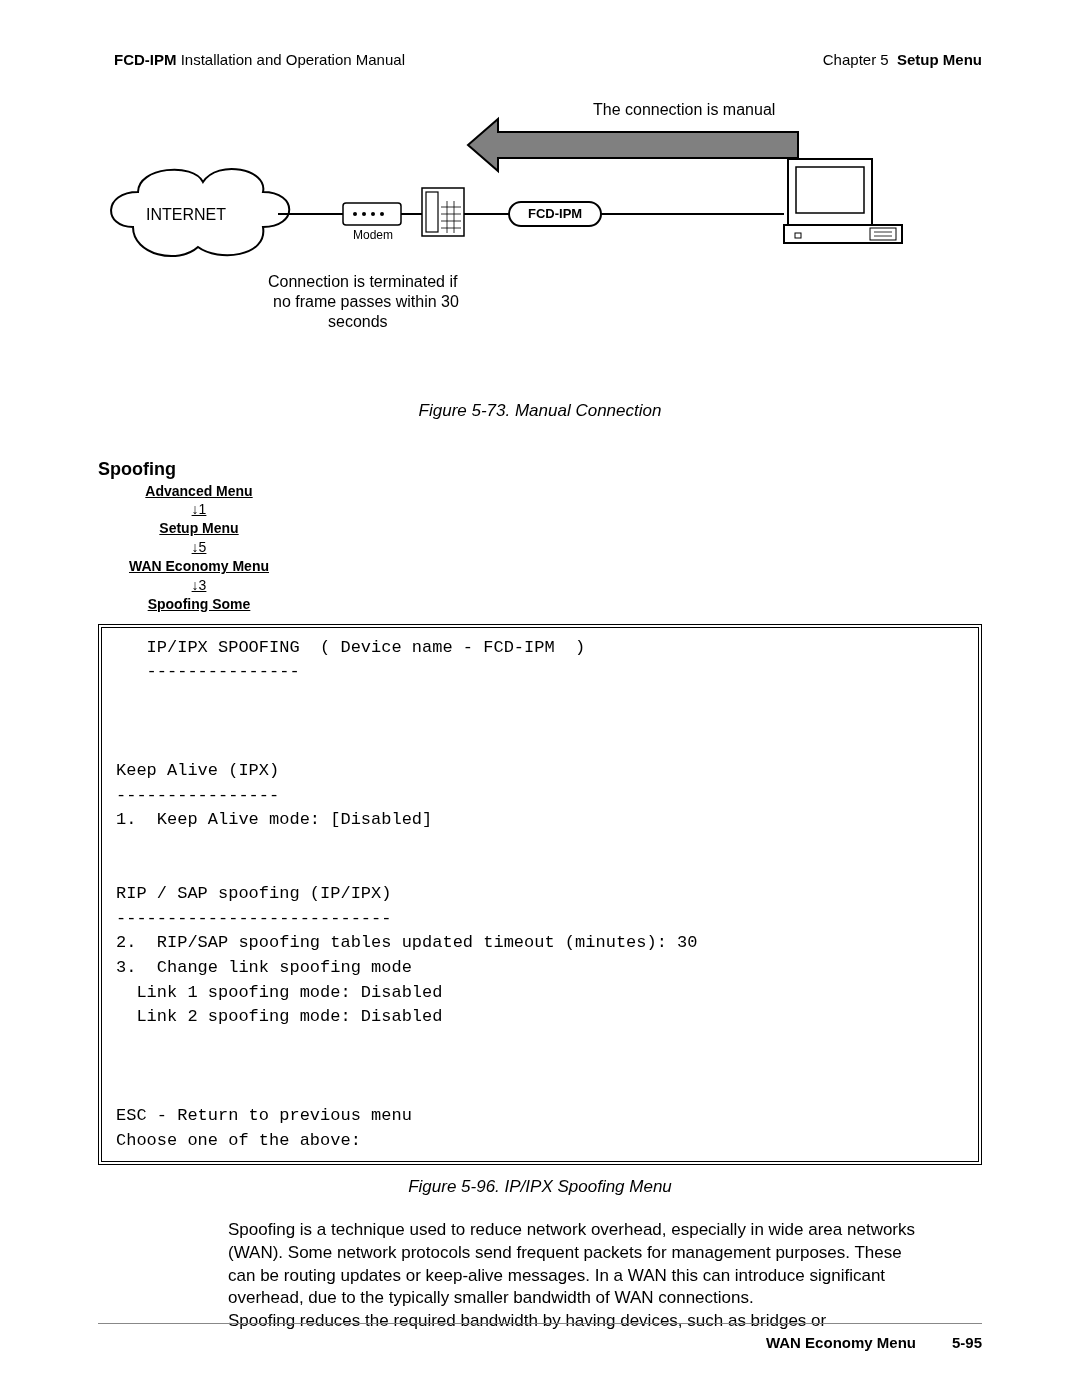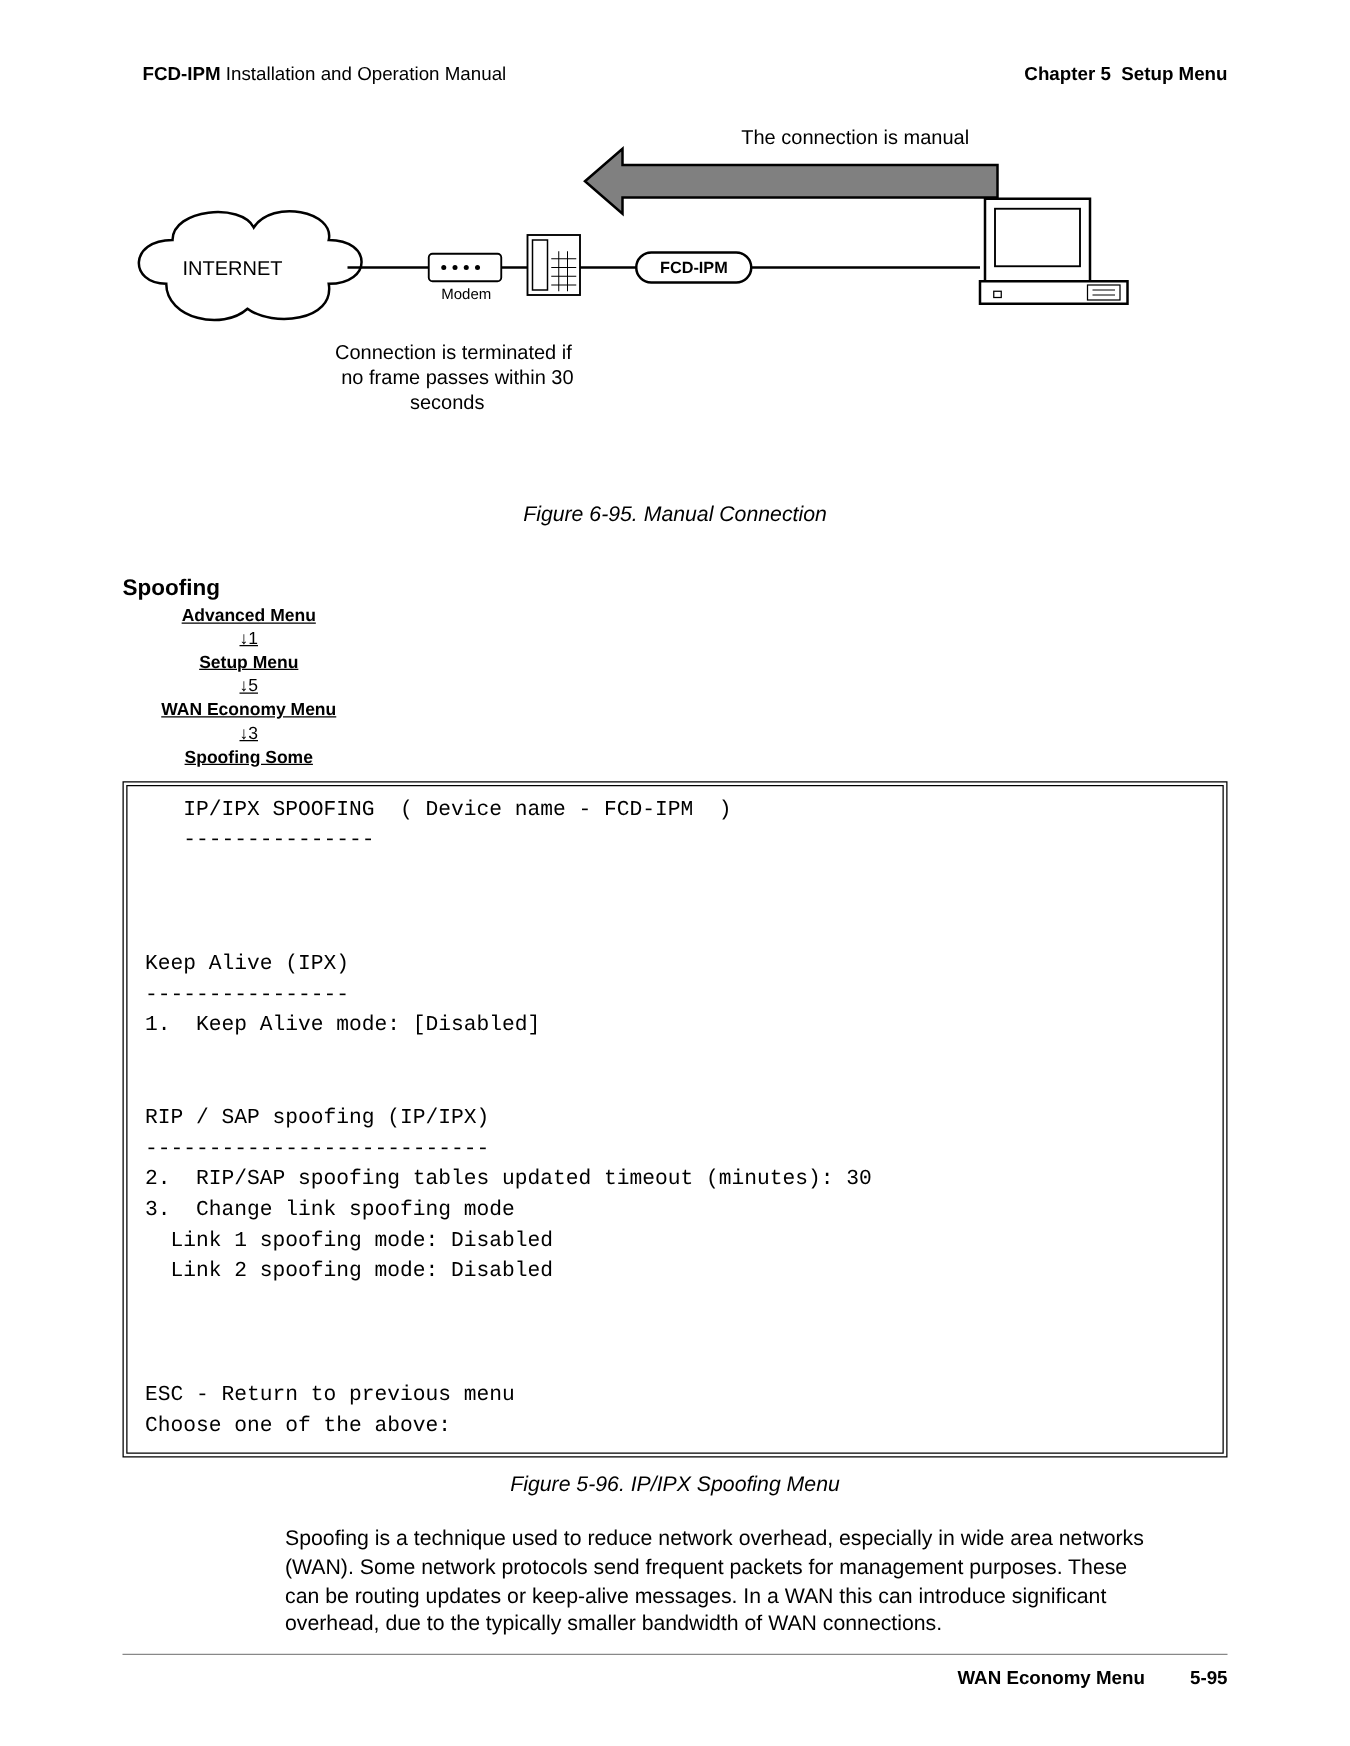--- a/index.html
+++ b/index.html
@@ -20,21 +20,21 @@
   
   .header {
     display: flex;
     justify-content: space-between;
     font-size: 15px;
     line-height: 1.1;
     padding-bottom: 4px;
     padding-left: 16px;
   }
   .hdr-left .prod { font-weight: 700; }
-  .hdr-right .chap { font-weight: 700; }
+  .hdr-right .chap { font-weight: 400; }
   .hdr-right .ttl { font-weight: 700; }
 
   
   .diagram-wrap { margin-top: 24px; }
 
   
   .diag-caption {
     font-size: 17px;
     font-style: italic;
     text-align: center;
@@ -179,21 +179,21 @@
         <line x1="776" y1="139" x2="794" y2="139" stroke="#000" stroke-width="0.8"></line>
         <rect x="697" y="136" width="6" height="5" fill="#fff" stroke="#000" stroke-width="1"></rect>
       </g>
 
       <text x="170" y="190" font-size="16">Connection is terminated if</text>
       <text x="175" y="210" font-size="16">no frame passes within 30</text>
       <text x="230" y="230" font-size="16">seconds</text>
     </svg>
   </div>
 
-  <div class="diag-caption">Figure 6-95.  Manual Connection</div>
+  <div class="diag-caption">Figure 5-73.  Manual Connection</div>
 
   <div class="h2">Spoofing</div>
   <div class="menu-path">
     <div>Advanced Menu</div>
     <div class="arrow">↓1</div>
     <div>Setup Menu</div>
     <div class="arrow">↓5</div>
     <div>WAN Economy Menu</div>
     <div class="arrow">↓3</div>
     <div>Spoofing Some</div>
@@ -218,20 +218,21 @@
 
 
 
 ESC - Return to previous menu
 Choose one of the above:</div>
 
   <div class="diag-caption" style="margin-top:12px">Figure 5-96.  IP/IPX Spoofing Menu</div>
 
   <div class="body-text">
     <div>Spoofing is a technique used to reduce network overhead, especially in wide area networks (WAN). Some network protocols send frequent packets for management purposes. These can be routing updates or keep-alive messages. In a WAN this can introduce significant overhead, due to the typically smaller bandwidth of WAN connections.</div>
+    <div>Spoofing reduces the required bandwidth by having devices, such as bridges or</div>
   </div>
 
   <div class="footer">
     <span class="sec">WAN Economy Menu</span>
     <span class="pg">5-95</span>
   </div>
 
 </div>
 
 </body></html>

